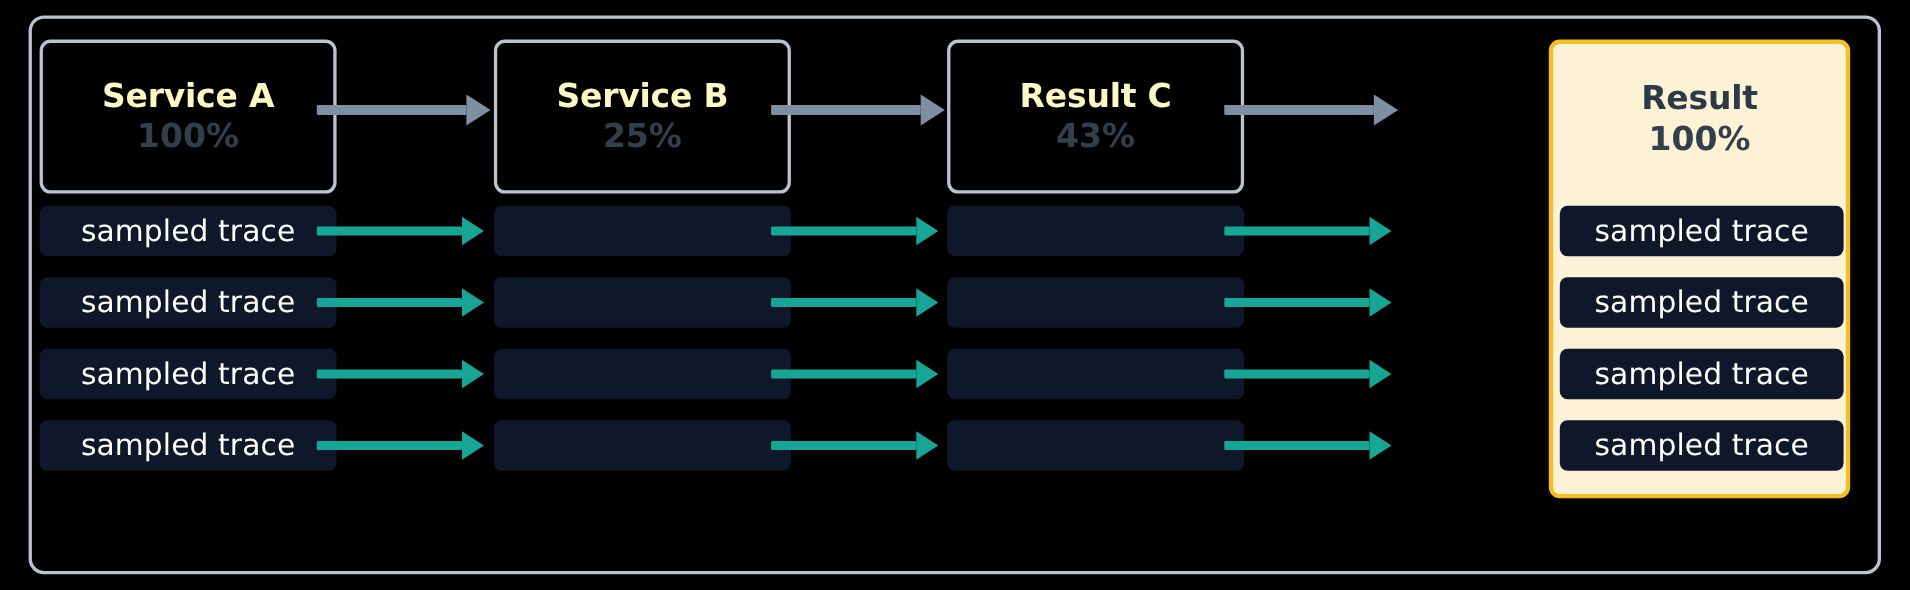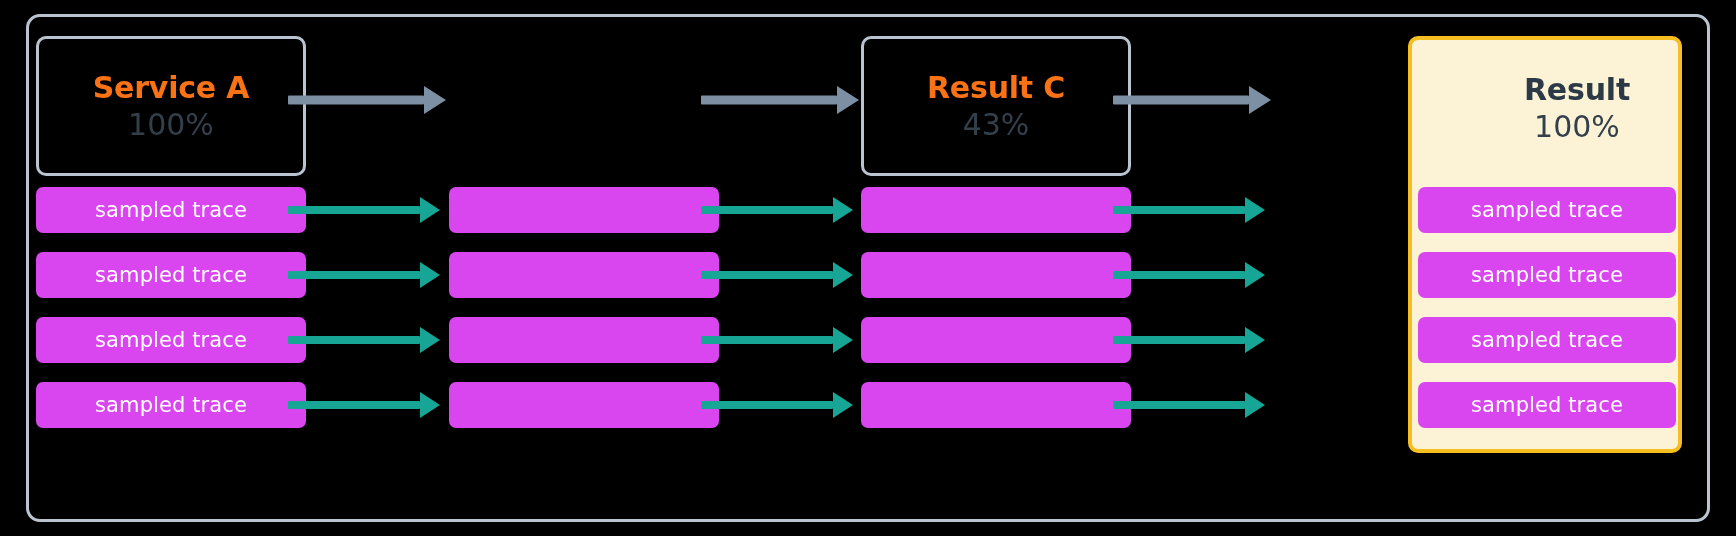--- a/index.html
+++ b/index.html
@@ -53,44 +53,44 @@
   }
   .svc-box.is-result {
     border: none;
     background: transparent;
     top: 40px;
     height: 135px;
   }
   .svc-title {
     font-size: 30px;
     font-weight: bold;
-    color: #f97316;
+    color: #fef9c3;
     line-height: 1.1;
     letter-spacing: -0.2px;
   }
   .svc-pct {
     font-size: 30px;
-    font-weight: normal;
+    font-weight: bold;
     color: #33404C;
     line-height: 1.1;
   }
   .is-result .svc-title { color: #2C3A47; }
   .is-result .svc-pct  { color: #33404C; }
 
   
   .pill {
     position: absolute;
     width: 270px; height: 46px;
-    background: #d946ef;
+    background: #0f172a;
     border-radius: 7px;
     display: flex;
     align-items: center;
     justify-content: center;
     color: #FFFFFF;
-    font-size: 21px;
+    font-size: 27px;
     letter-spacing: 0.1px;
   }
   .pill.narrow {
     width: 258px;
   }
   .pill.blank { color: transparent; }
 
   
   .arrow {
     position: absolute;
@@ -124,27 +124,31 @@
 
   <div class="outer-frame"></div>
 
   <div class="result-panel"></div>
 
   <div class="svc-box" style="left:36px;">
     <div class="svc-title">Service A</div>
     <div class="svc-pct">100%</div>
   </div>
 
+  <div class="svc-box" style="left:449px;">
+    <div class="svc-title">Service B</div>
+    <div class="svc-pct">25%</div>
+  </div>
 
   <div class="svc-box" style="left:861px;">
     <div class="svc-title">Result C</div>
     <div class="svc-pct">43%</div>
   </div>
 
-  <div class="svc-box is-result" style="left:1412px;width:266px;margin-left:32px;">
+  <div class="svc-box is-result" style="left:1412px;width:266px;">
     <div class="svc-title">Result</div>
     <div class="svc-pct">100%</div>
   </div>
 
   <div class="arrow gray" style="left:288px;top:93px;width:158px;">
     <div class="shaft" style="width:136px;"></div>
       <div class="head"></div>
   </div>
   <div class="arrow gray" style="left:701px;top:93px;width:158px;">
     <div class="shaft" style="width:136px;"></div>

